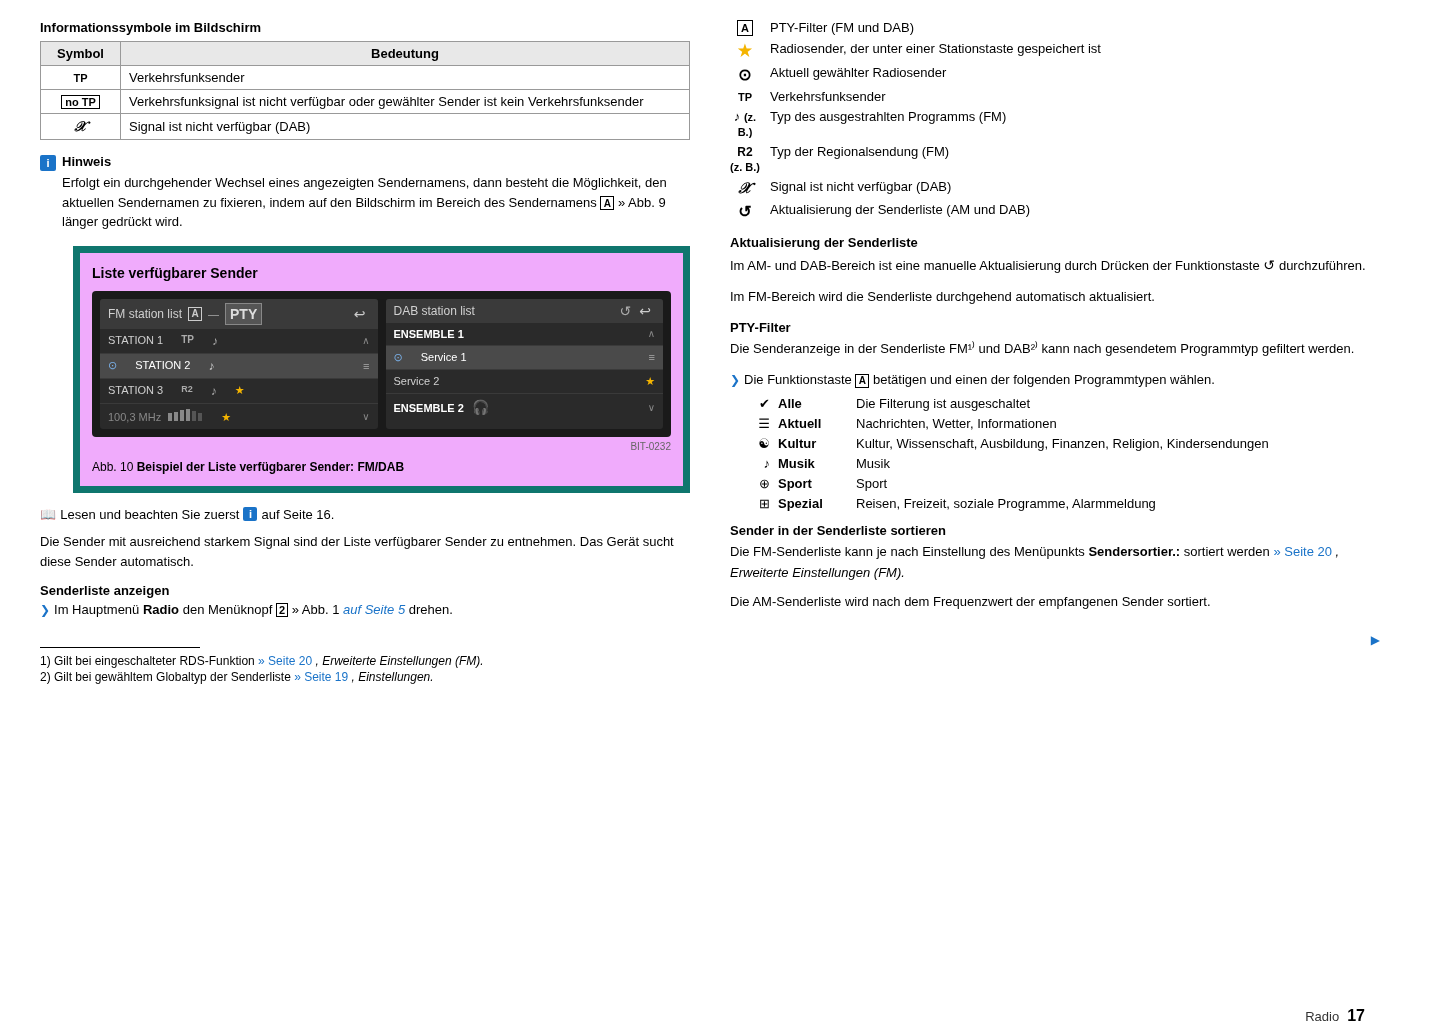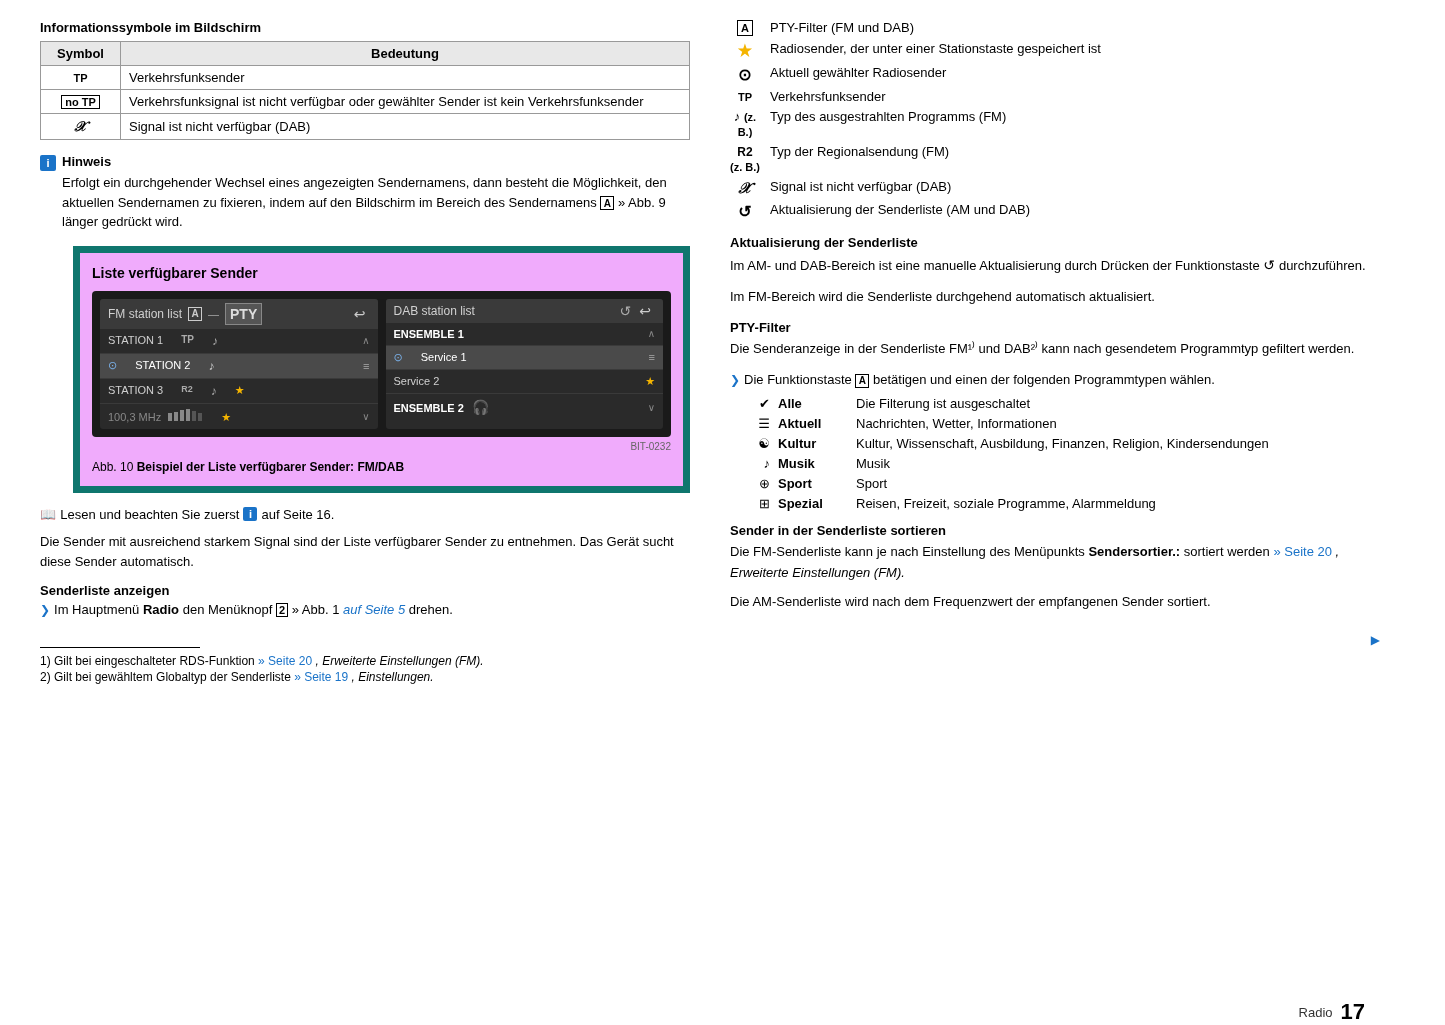--- a/index.html
+++ b/index.html
@@ -314,21 +314,21 @@
       right: 40px;
       display: flex;
       align-items: center;
       gap: 8px;
     }
     .page-label {
       font-size: 13px;
       color: #333;
     }
     .page-num {
-      font-size: 22px;
+      font-size: 16px;
       font-weight: bold;
     }
     .page-wrapper {
       position: relative;
       min-height: 1025px;
     }
 
     .tp-badge {
       font-size: 11px;
       font-weight: bold;

